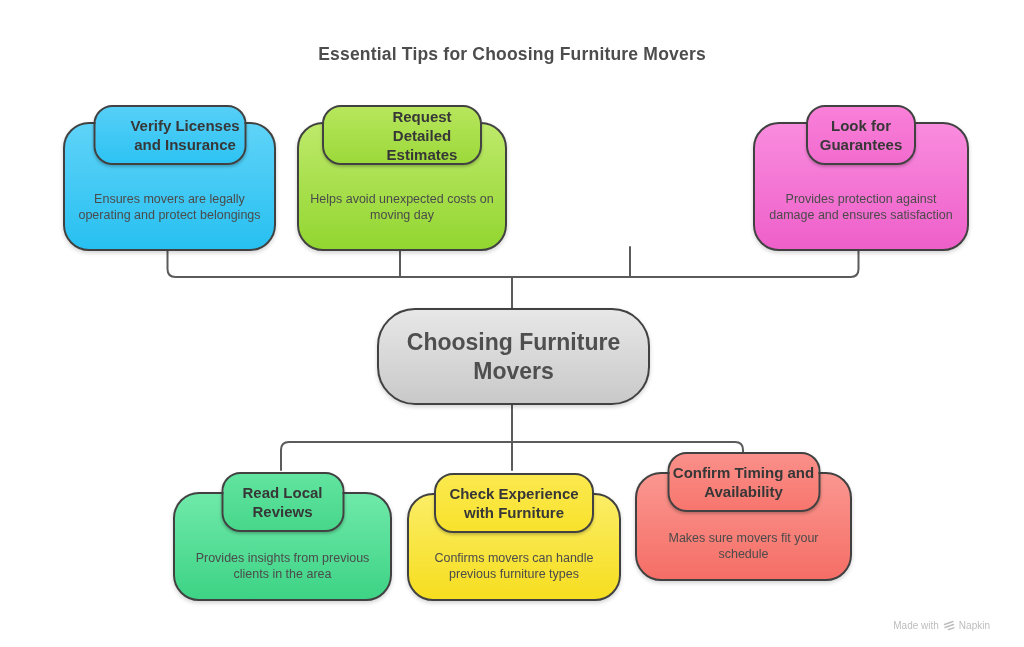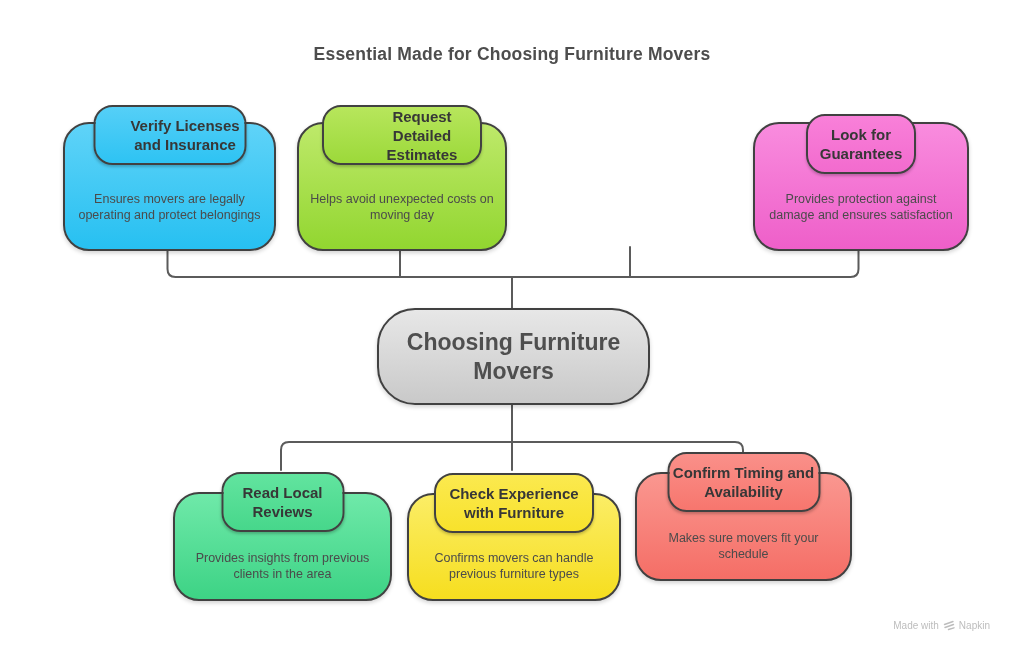--- a/index.html
+++ b/index.html
@@ -48,21 +48,21 @@
   .c7 .pill{width:153px;}
 
   
   .c1{background:linear-gradient(180deg,#5fd3f8 0%,#27c0f1 100%);}
   .c1 .pill{background:linear-gradient(180deg,#55cff7,#2ec3f3);}
   .c2{background:linear-gradient(180deg,#bee96a,#92d630);}
   .c2 .pill{background:linear-gradient(180deg,#b7e65c,#9cd93a);padding-left:40px;}
   .c3{background:linear-gradient(180deg,#f9b35f,#ef9130);}
   .c3 .pill{background:linear-gradient(180deg,#f9af58,#f29a3b);}
   .c4{background:linear-gradient(180deg,#f98cde,#ee5fc9);}
-  .c4 .pill{background:linear-gradient(180deg,#f980d9,#f26bce);margin-top:9px;}
+  .c4 .pill{background:linear-gradient(180deg,#f980d9,#f26bce);}
   .c5{background:linear-gradient(180deg,#6fe9a9,#3dd385);}
   .c5 .pill{background:linear-gradient(180deg,#62e49f,#47d78b);}
   .c6{background:linear-gradient(180deg,#fbed66,#f6de1f);}
   .c6 .pill{background:linear-gradient(180deg,#fbe94f,#f8e22c);}
   .c7{background:linear-gradient(180deg,#fa9790,#f56e66);}
   .c7 .pill{background:linear-gradient(180deg,#fa908a,#f7766e);}
 
   .center-node{
     position:absolute;left:377px;top:308px;width:273px;height:97px;
     background:linear-gradient(180deg,#e7e7e7,#c9c9c9);
@@ -78,21 +78,21 @@
     display:flex;align-items:center;gap:4px;
     font-size:10px;color:#bdbdbd;
   }
   .watermark svg{display:block;}
 </style>
 </head>
 <body>
 
 <div class="canvas">
 
-  <div class="diagram-title">Essential Made for Choosing Furniture Movers</div>
+  <div class="diagram-title">Essential Tips for Choosing Furniture Movers</div>
 
   <svg class="connectors" width="1024" height="647" viewBox="0 0 1024 647" fill="none">
     <g stroke="#5b5b5b" stroke-width="2" stroke-linecap="round">
 
       <path d="M167.5 247 V269 Q167.5 277 175.5 277 H850.5 Q858.5 277 858.5 269 V247"></path>
       <path d="M400 247 V277"></path>
       <path d="M630 247 V277"></path>
       <path d="M512 277 V308"></path>
 
       <path d="M512 405 V442"></path>

